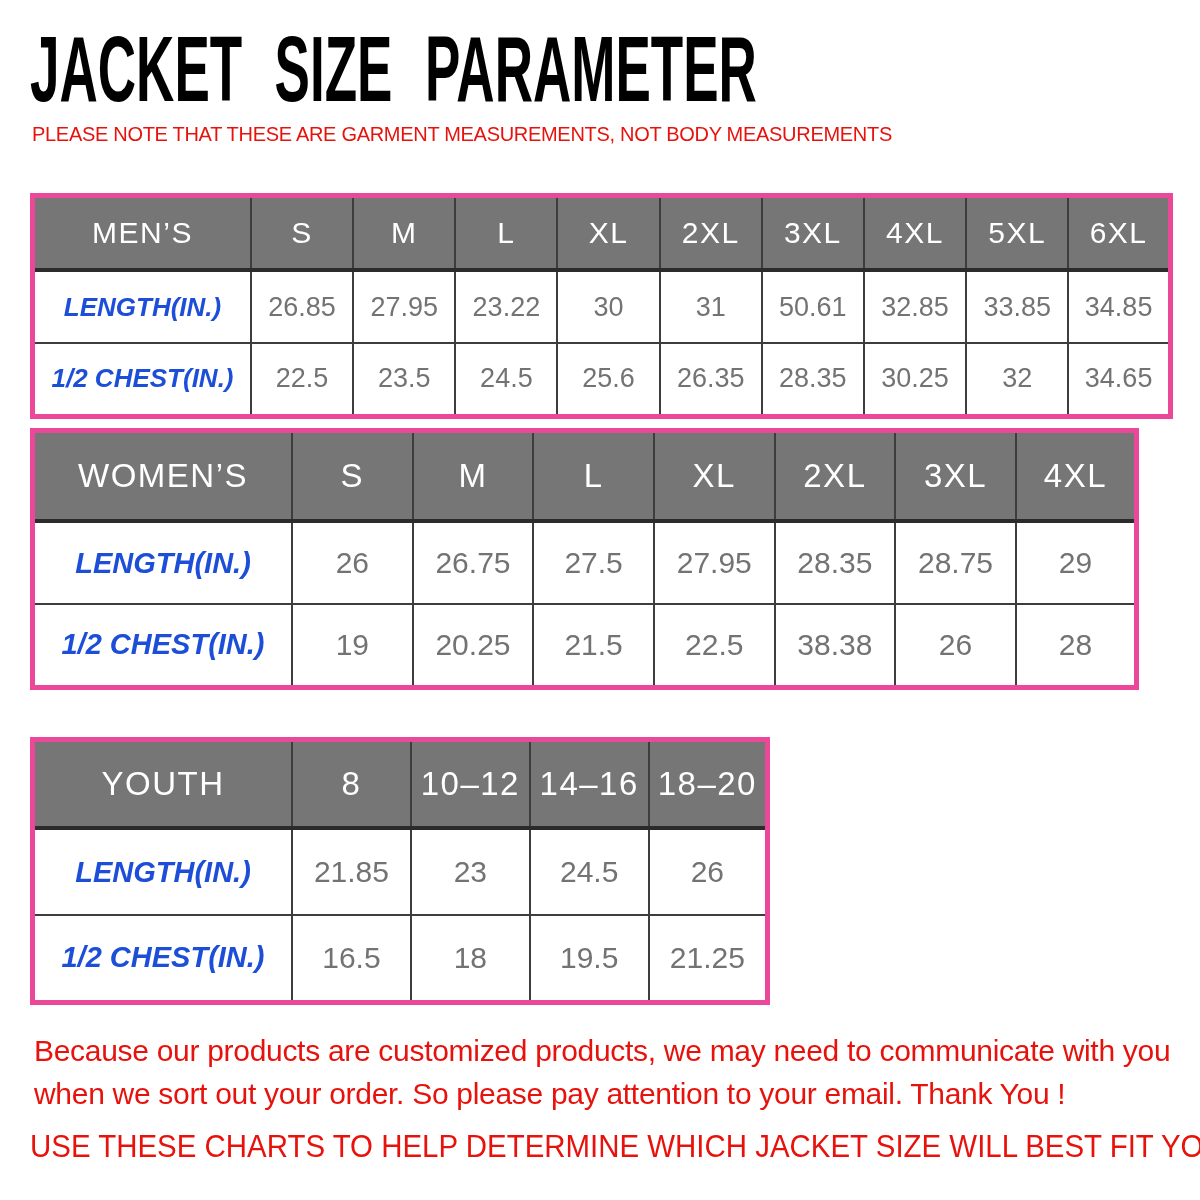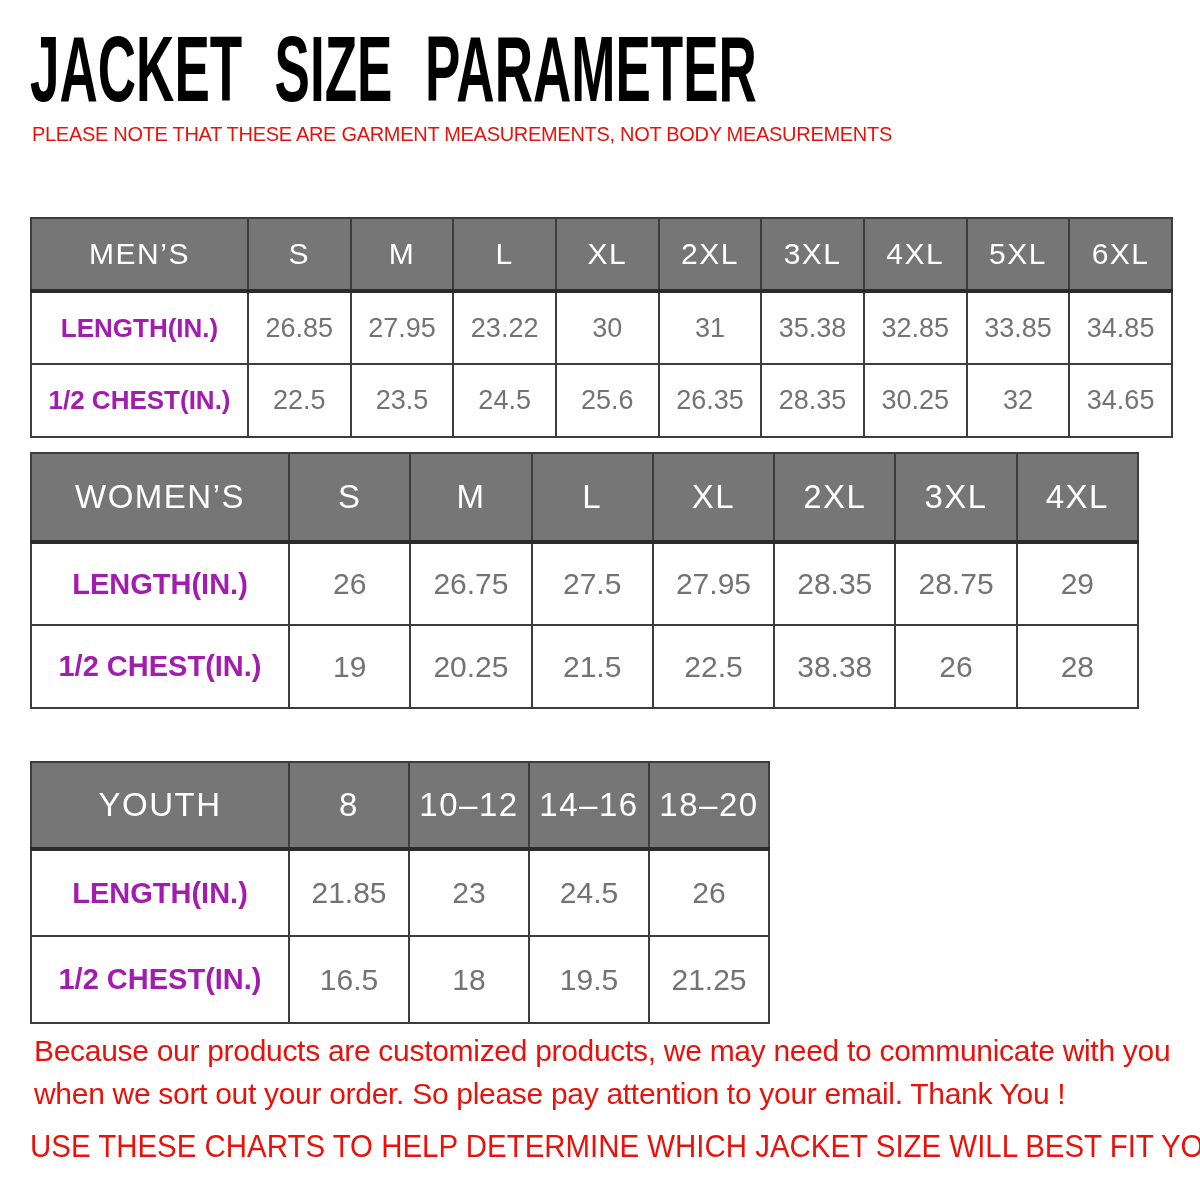--- a/index.html
+++ b/index.html
@@ -48,42 +48,42 @@
     font-weight: 400;
     color: #e8120c;
     letter-spacing: -0.3px;
   }
 
   
   table {
     position: absolute;
     border-collapse: collapse;
     table-layout: fixed;
-    border: 1px solid #ec4899;
-    background: #ffffff;
-    margin-top: 24px;
+    border: 5px solid #ec4899;
+    background: #ffffff;
   }
   th, td {
     border: 2px solid #3d3d3d;
     text-align: center;
     vertical-align: middle;
     padding: 0;
     overflow: hidden;
   }
   thead th {
     background: #767676;
     color: #ffffff;
     font-weight: 400;
     letter-spacing: 1.5px;
     border-bottom: 4px solid #2b2b2b;
   }
   tbody th.rowlabel {
     background: #ffffff;
-    color: #a21caf;
+    color: #1d4ed8;
     font-weight: 700;
+    font-style: italic;
   }
   td {
     color: #737373;
     font-weight: 400;
   }
 
   
   .t-mens  { left: 30px; top: 193px; width: 1143px; }
   .t-mens thead th { height: 70px; font-size: 30px; }
   .t-mens tbody tr { height: 73px; }
@@ -158,21 +158,21 @@
         </tr>
       </thead>
       <tbody>
         <tr>
           <th class="rowlabel">LENGTH(IN.)</th>
           <td>26.85</td>
           <td>27.95</td>
           <td>23.22</td>
           <td>30</td>
           <td>31</td>
-          <td>35.38</td>
+          <td>50.61</td>
           <td>32.85</td>
           <td>33.85</td>
           <td>34.85</td>
         </tr>
         <tr>
           <th class="rowlabel">1/2 CHEST(IN.)</th>
           <td>22.5</td>
           <td>23.5</td>
           <td>24.5</td>
           <td>25.6</td>

